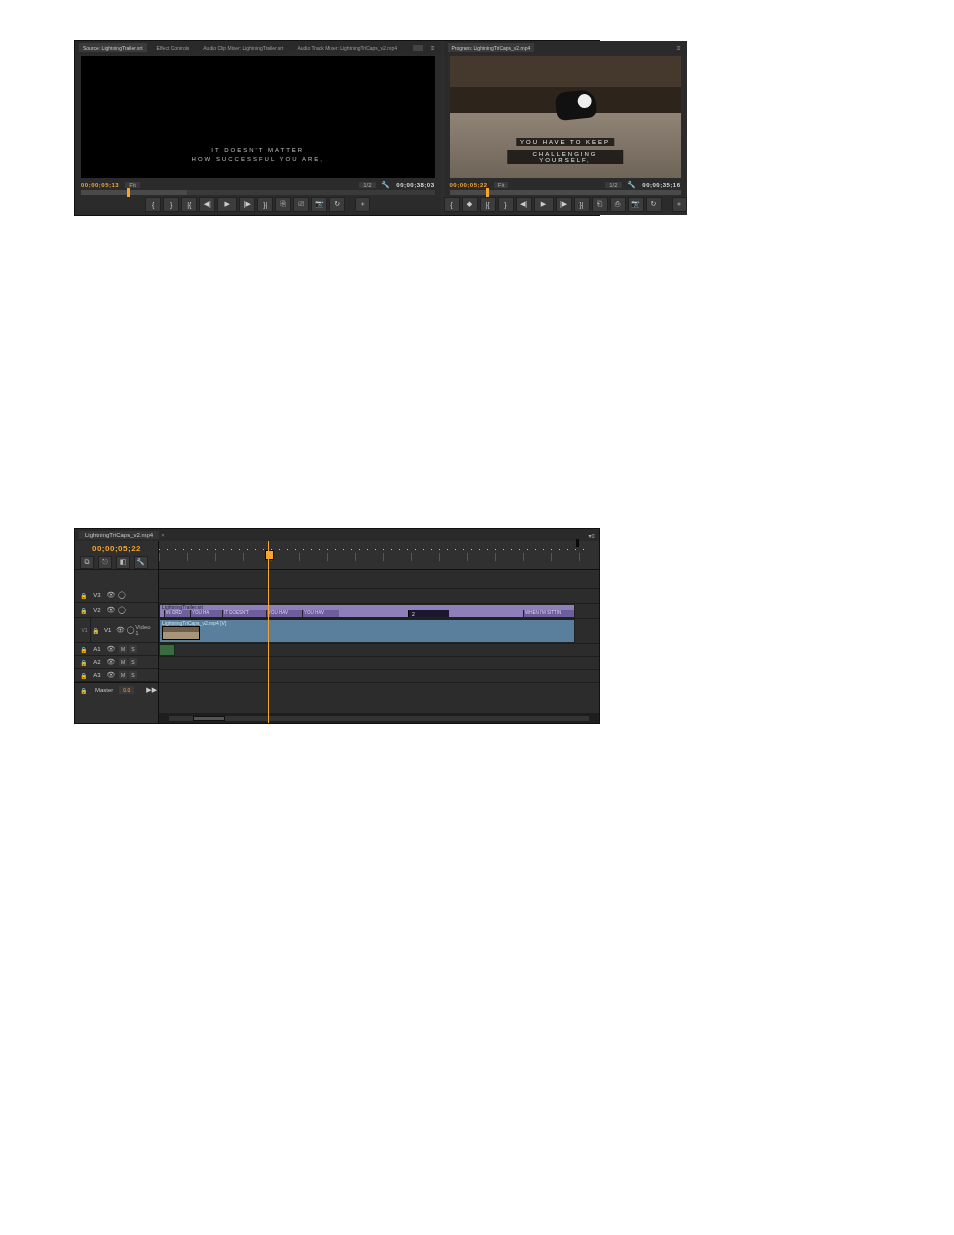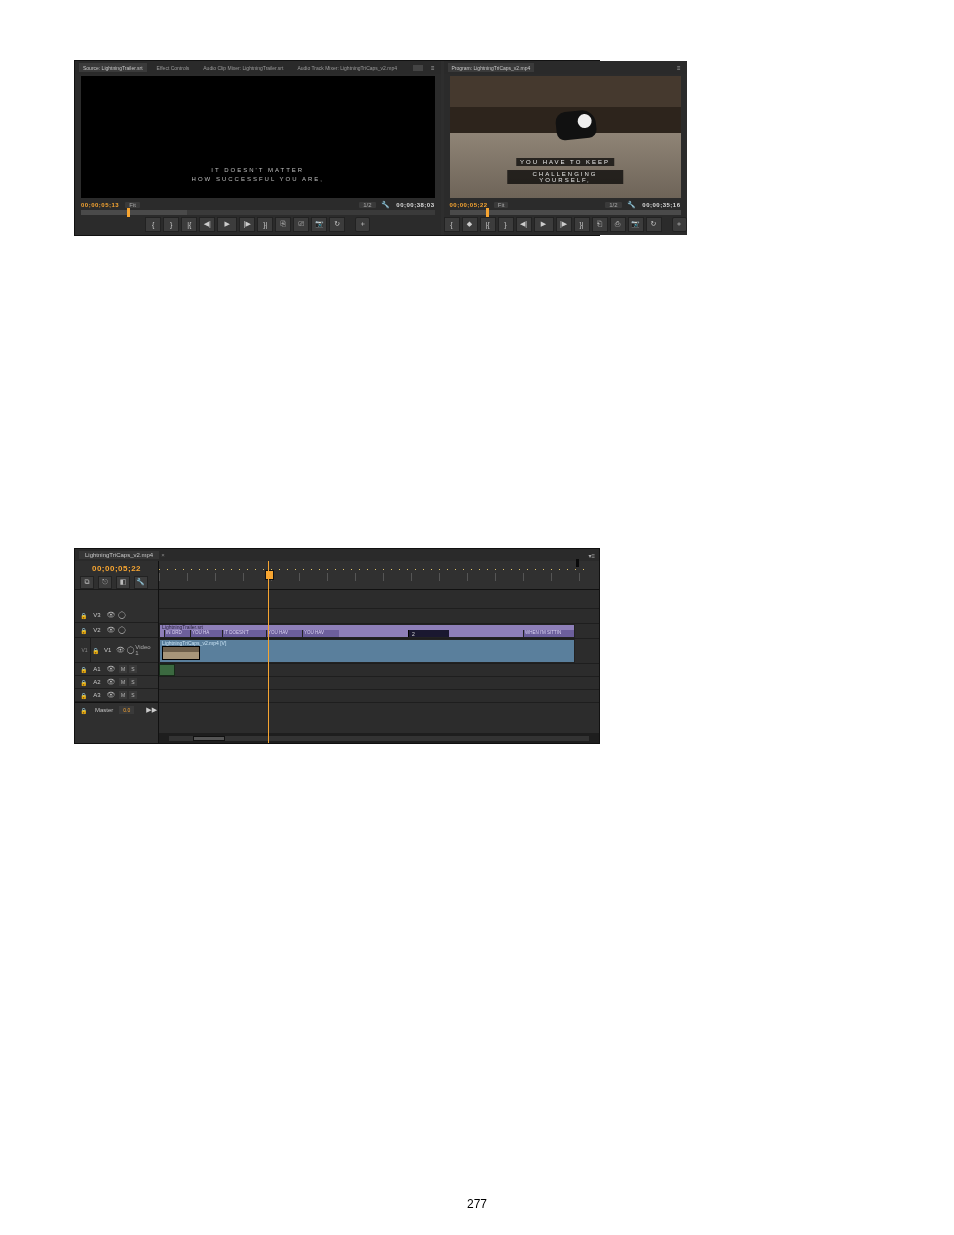--- a/index.html
+++ b/index.html
@@ -10,21 +10,21 @@
     color: #333;
   }
   .page {
     width: 954px;
     height: 1235px;
     position: relative;
     background: #ffffff;
     margin: 0 auto;
   }
   .content {
-    padding: 60px 72px 60px 74px;
+    padding: 40px 72px 60px 74px;
     box-sizing: border-box;
   }
 
   
   .monitors {
     width: 524px;
     height: 174px;
     background: #2e2e2e;
     display: flex;
     gap: 3px;
@@ -674,14 +674,13 @@
             <div class="track">
                 <div class="thumb-h"></div>
               </div>
           </div>
         </div>
       </div>
     </div>
 
   </div>
 
-  <div class="page-number">277</div>
 </div>
 
 </body></html>

